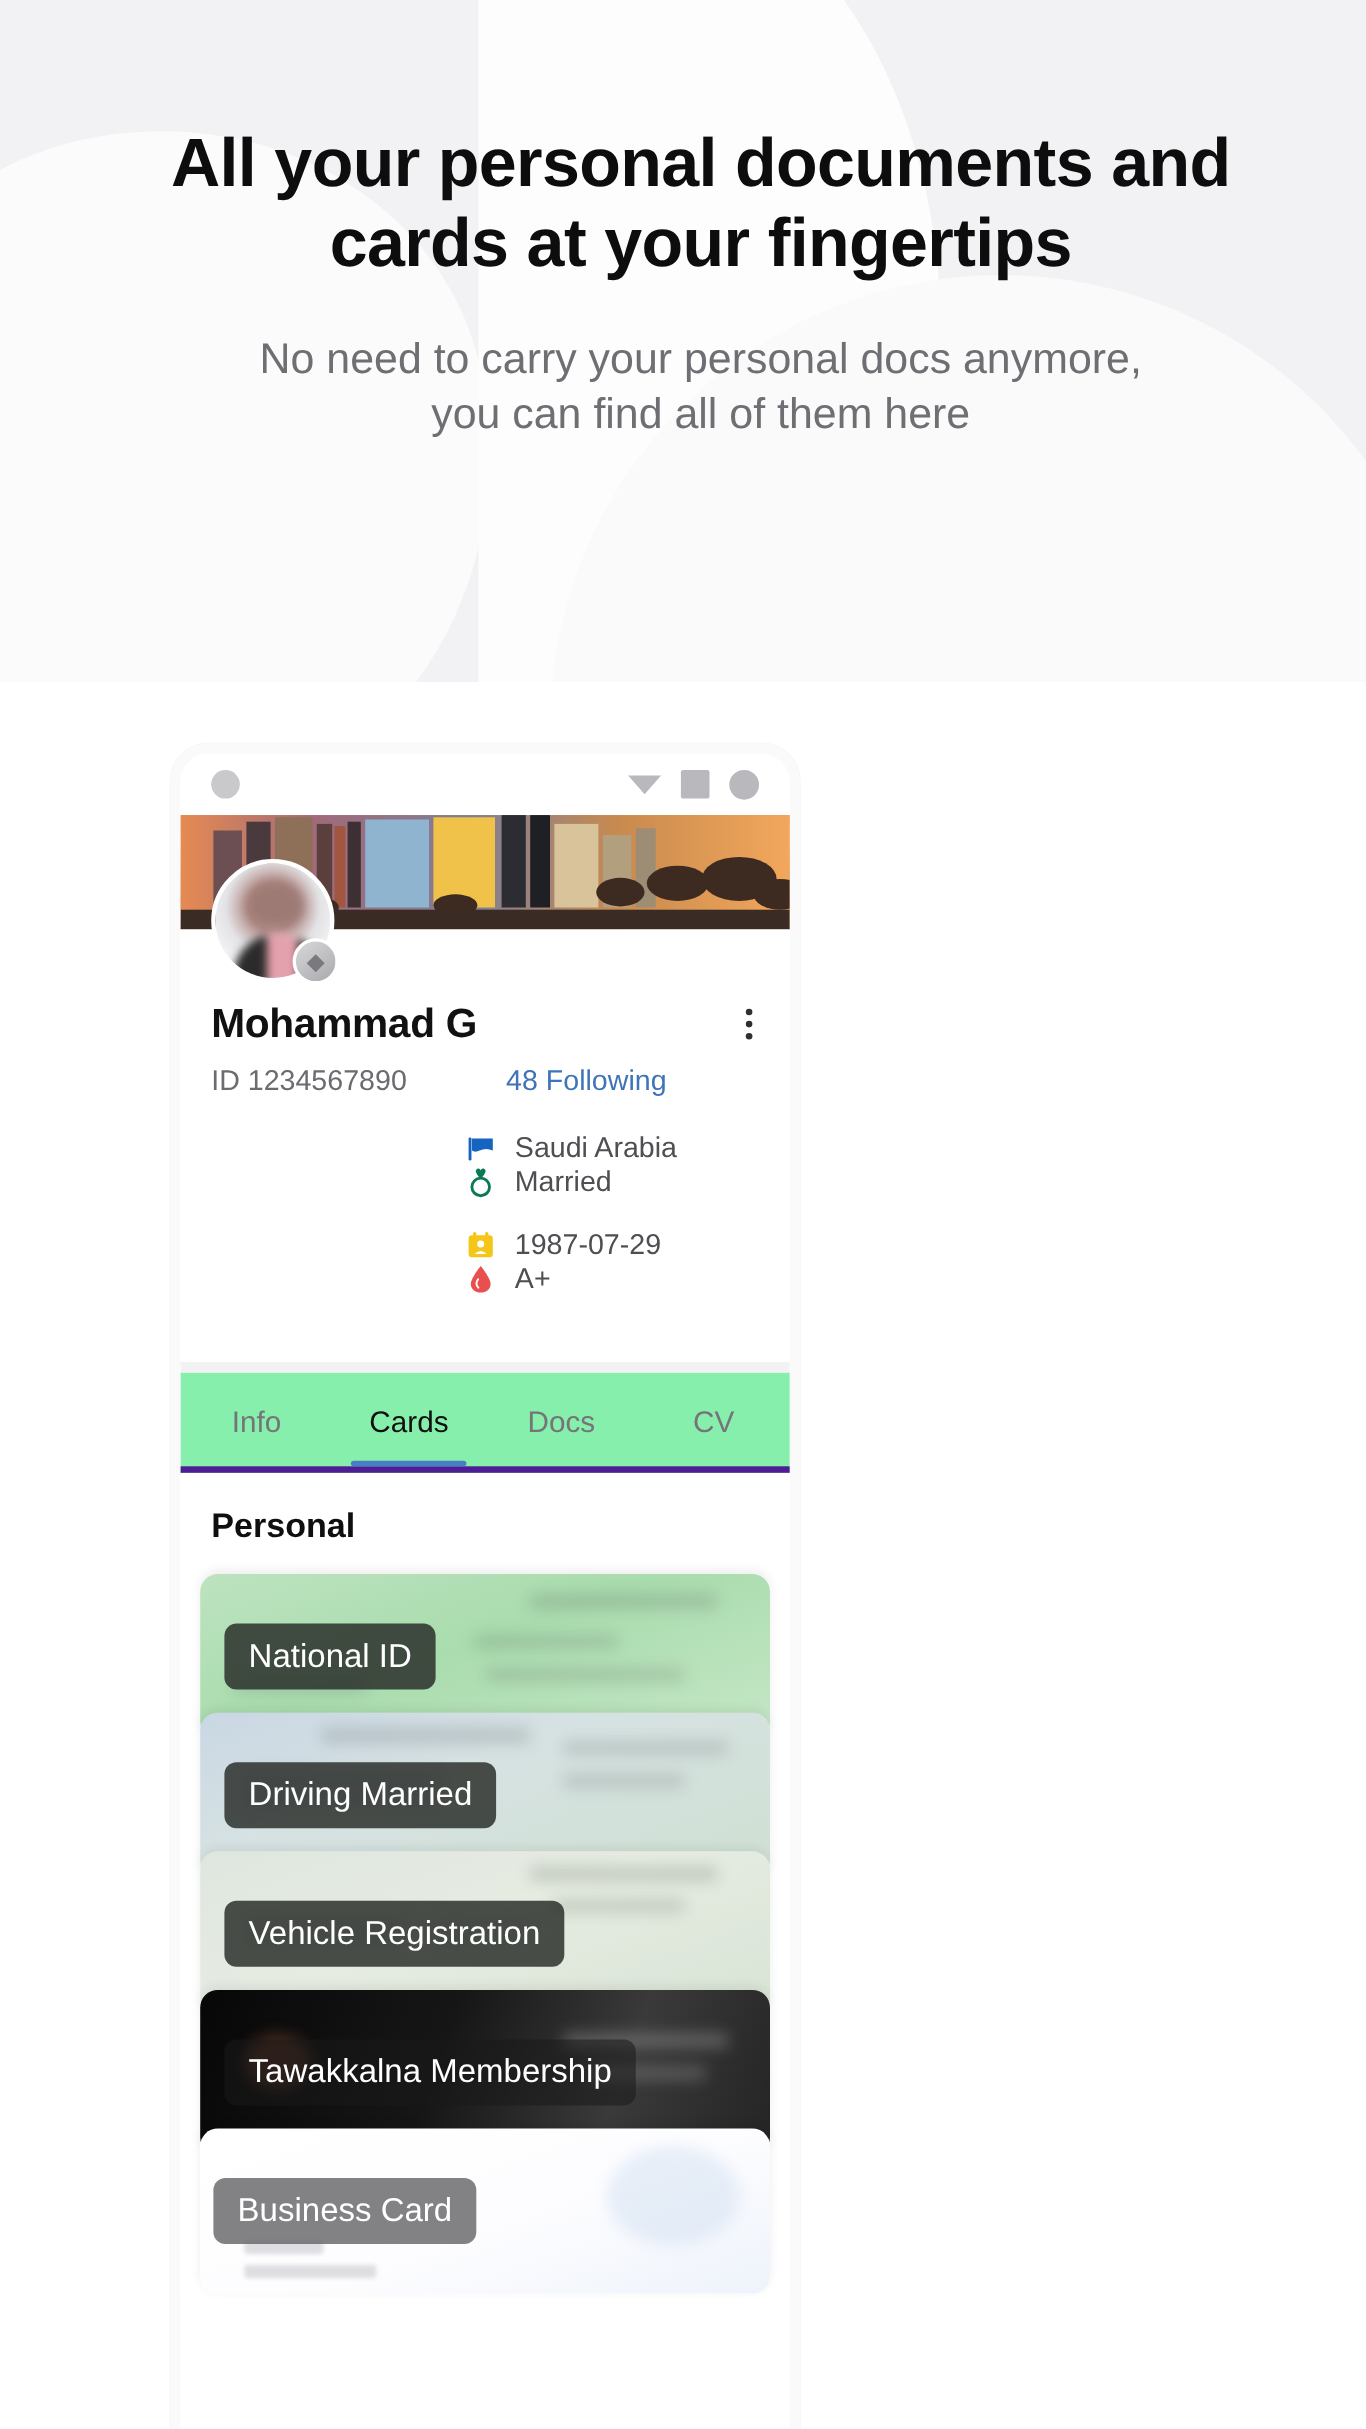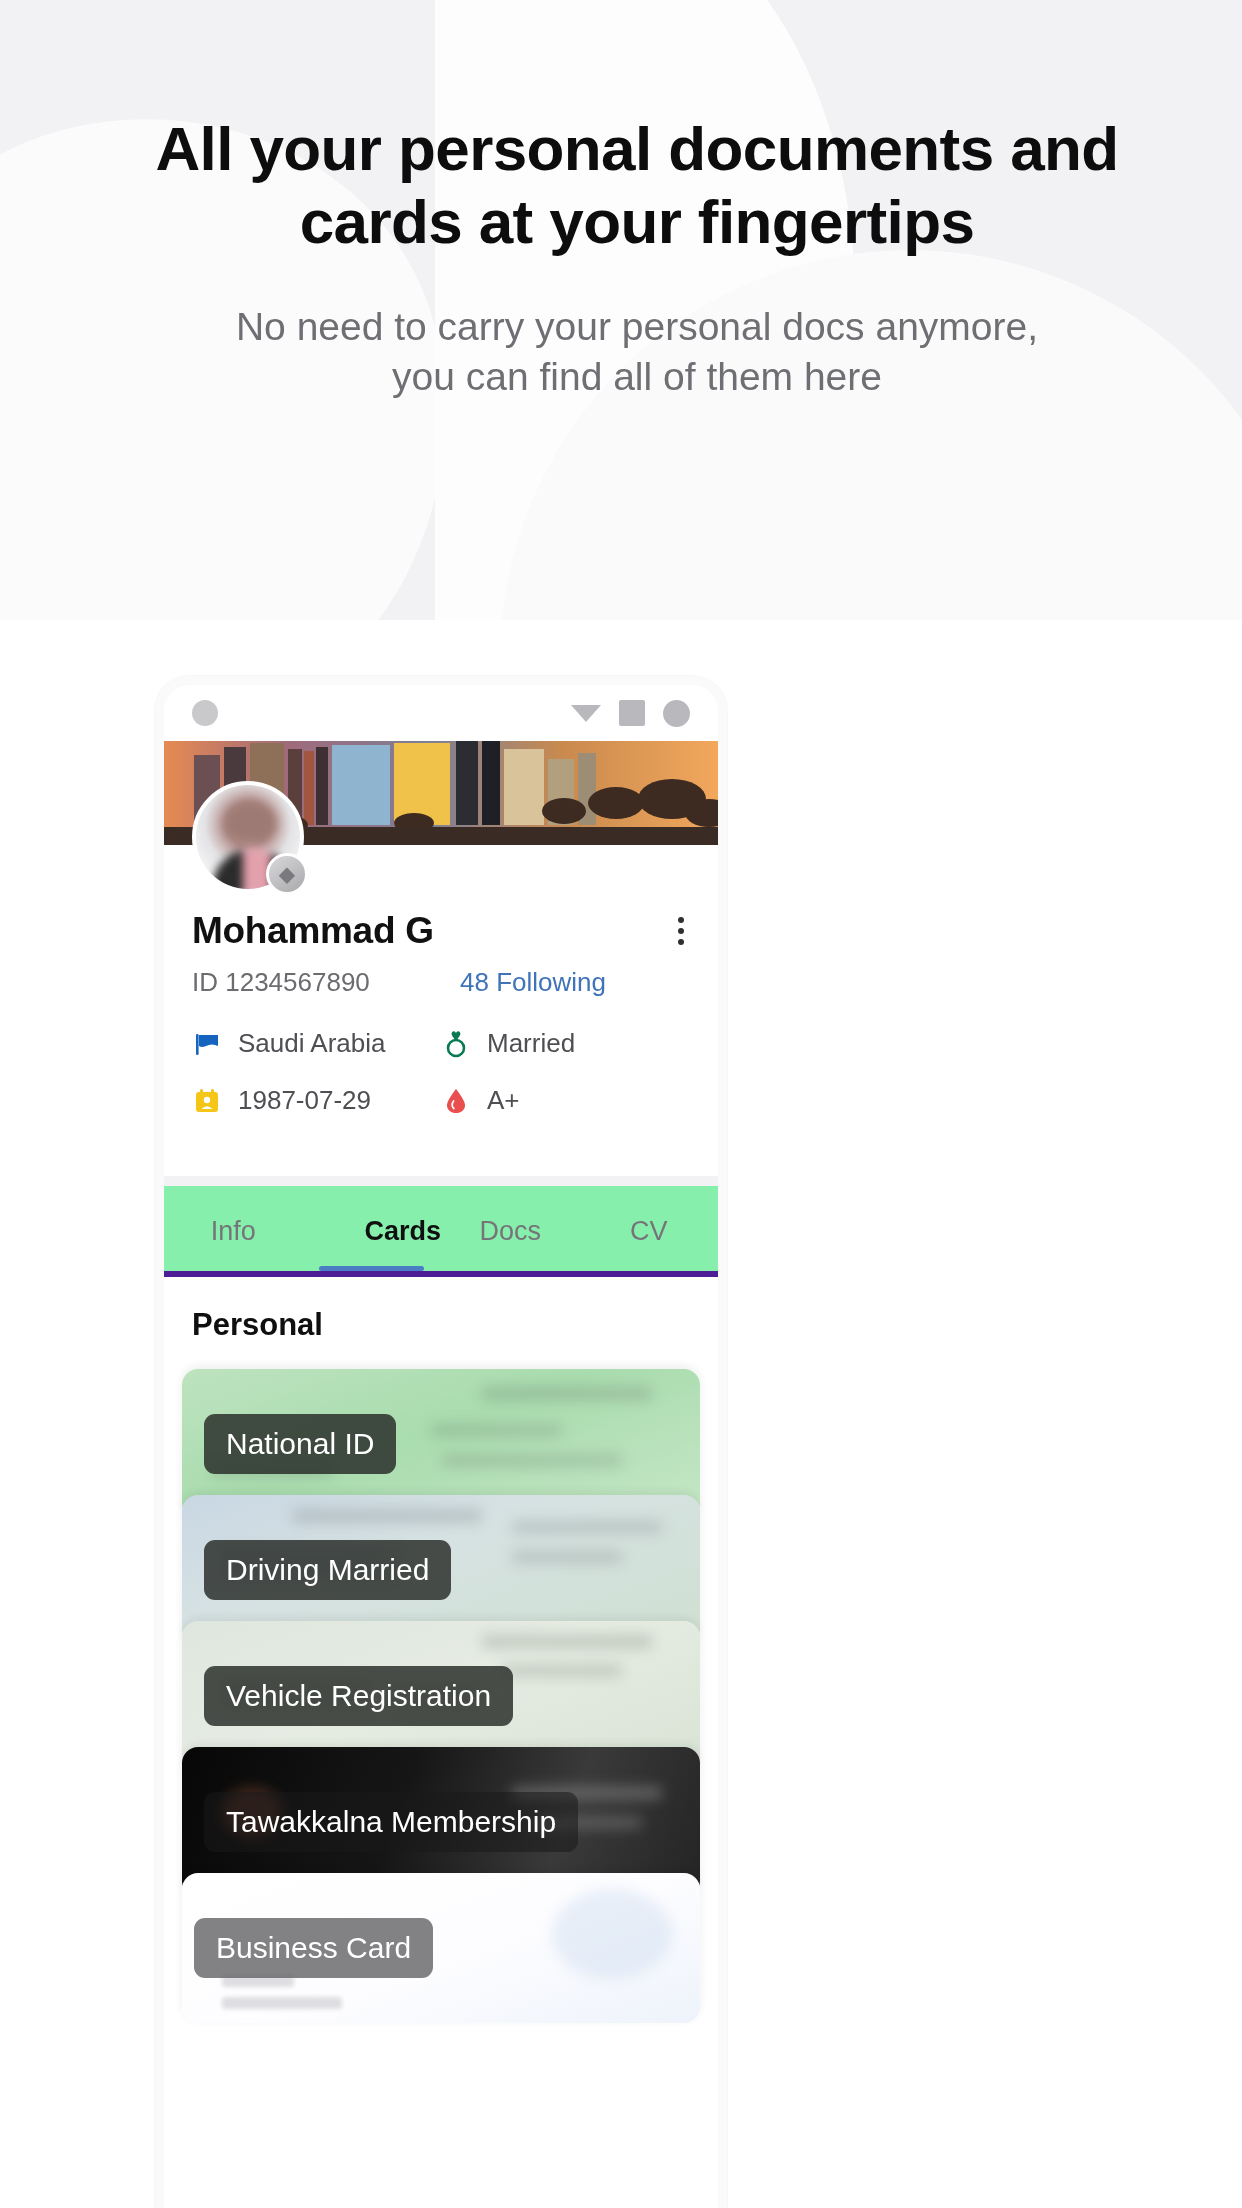--- a/index.html
+++ b/index.html
@@ -231,20 +231,21 @@
     color: #3f74b8;
   }
 
   .facts {
     padding: 30px 28px 0 28px;
   }
   .fact-row {
     display: flex;
     align-items: flex-end;
     margin-bottom: 26px;
+    flex-direction: column;
   }
   .fact {
     display: flex;
     align-items: center;
     gap: 16px;
     width: 268px;
   }
   .fact-label {
     font-size: 26px;
     color: #4e4e53;
@@ -266,22 +267,21 @@
     flex: 1;
     text-align: center;
     padding: 30px 0 24px 0;
     font-size: 27px;
     color: #757579;
     position: relative;
     cursor: pointer;
   }
   .tab.active {
     color: #101010;
-    font-weight: 700;
-    text-align: right;
+    font-weight: 400;
   }
   .tab.active::after {
     content: "";
     position: absolute;
     left: 12%; right: 12%;
     bottom: 0;
     height: 5px;
     background: #4a7ec4;
     border-radius: 3px;
   }

